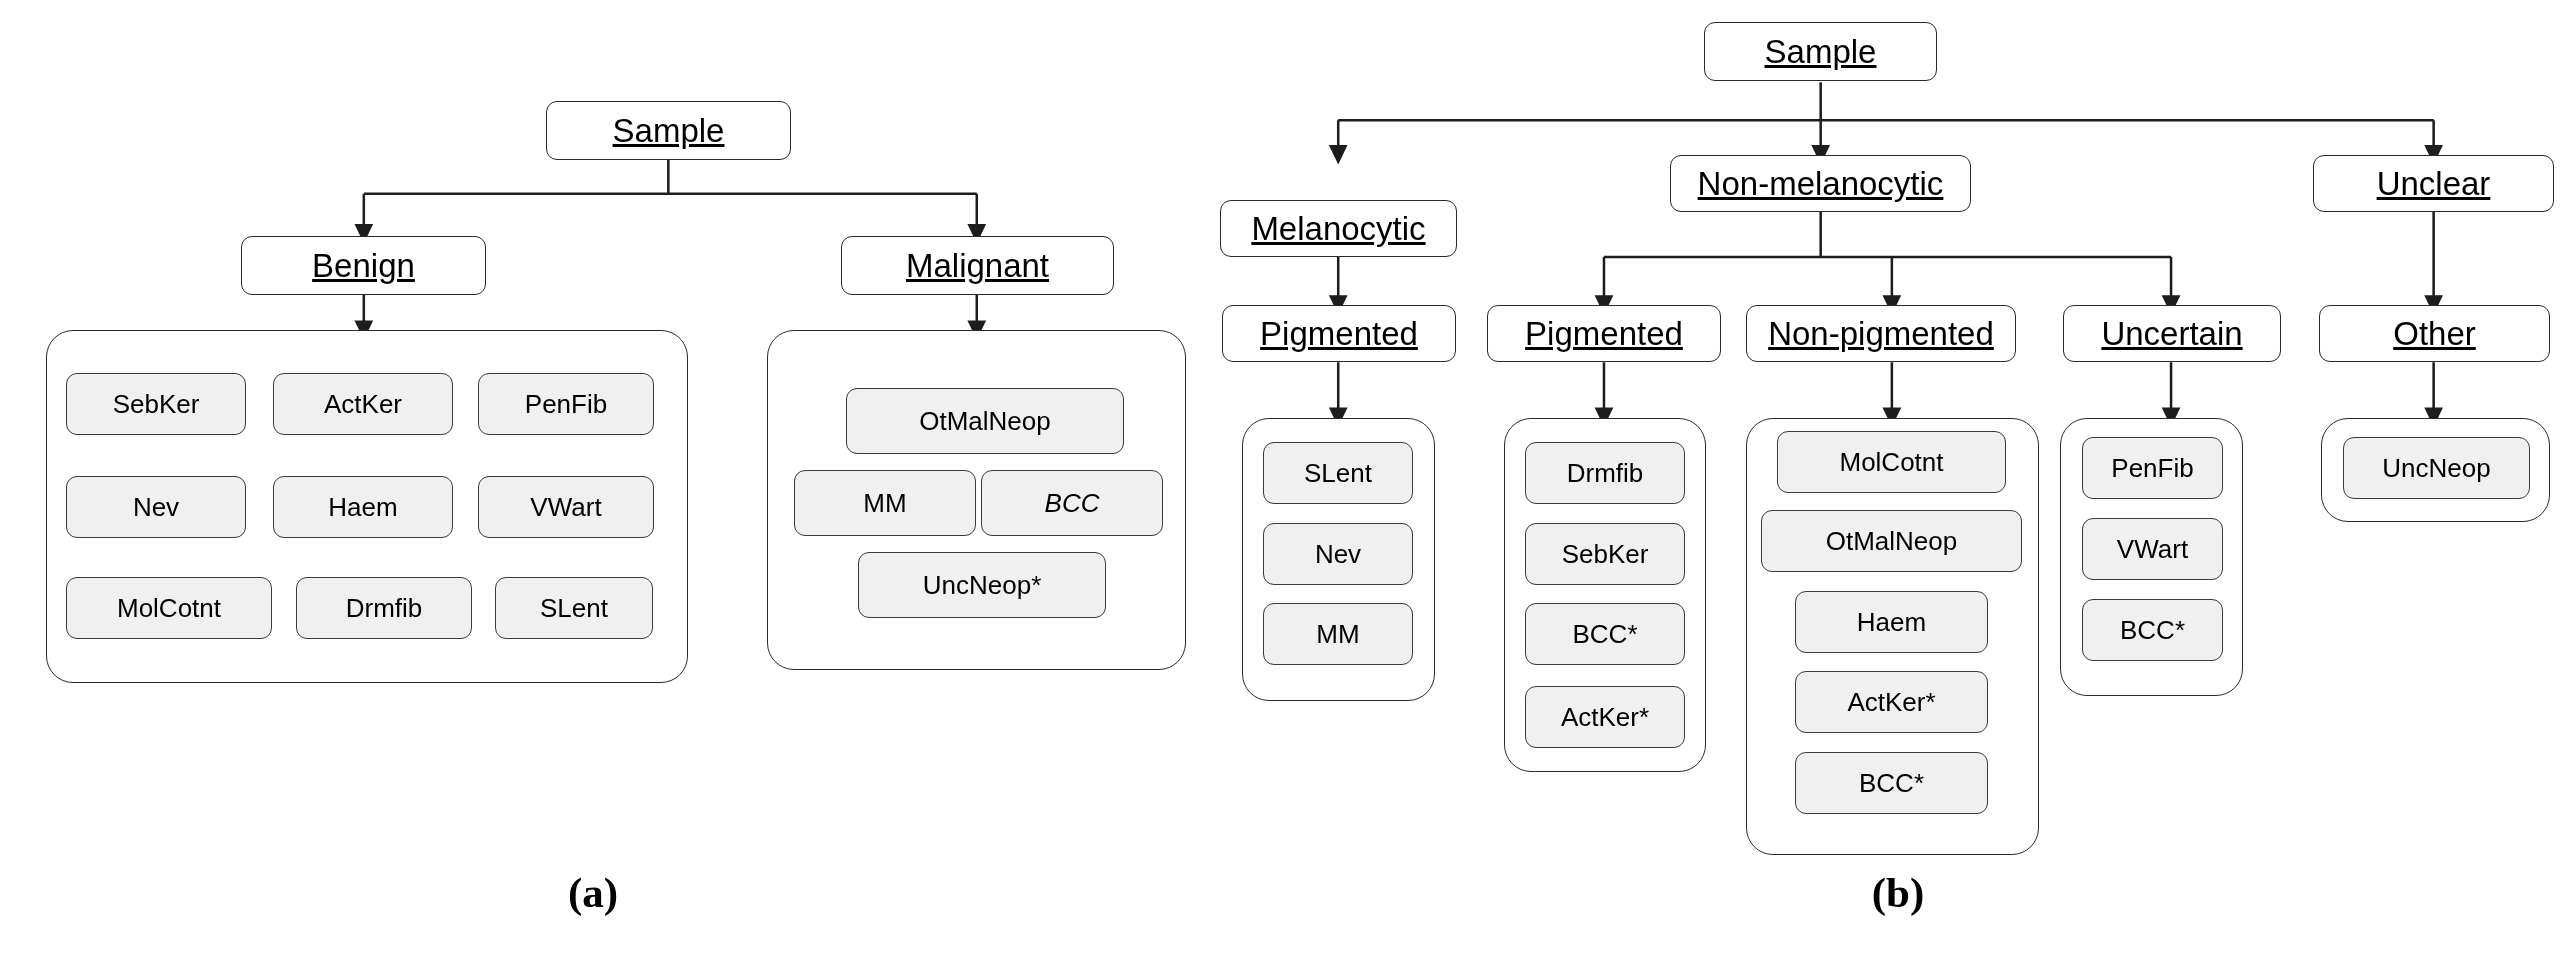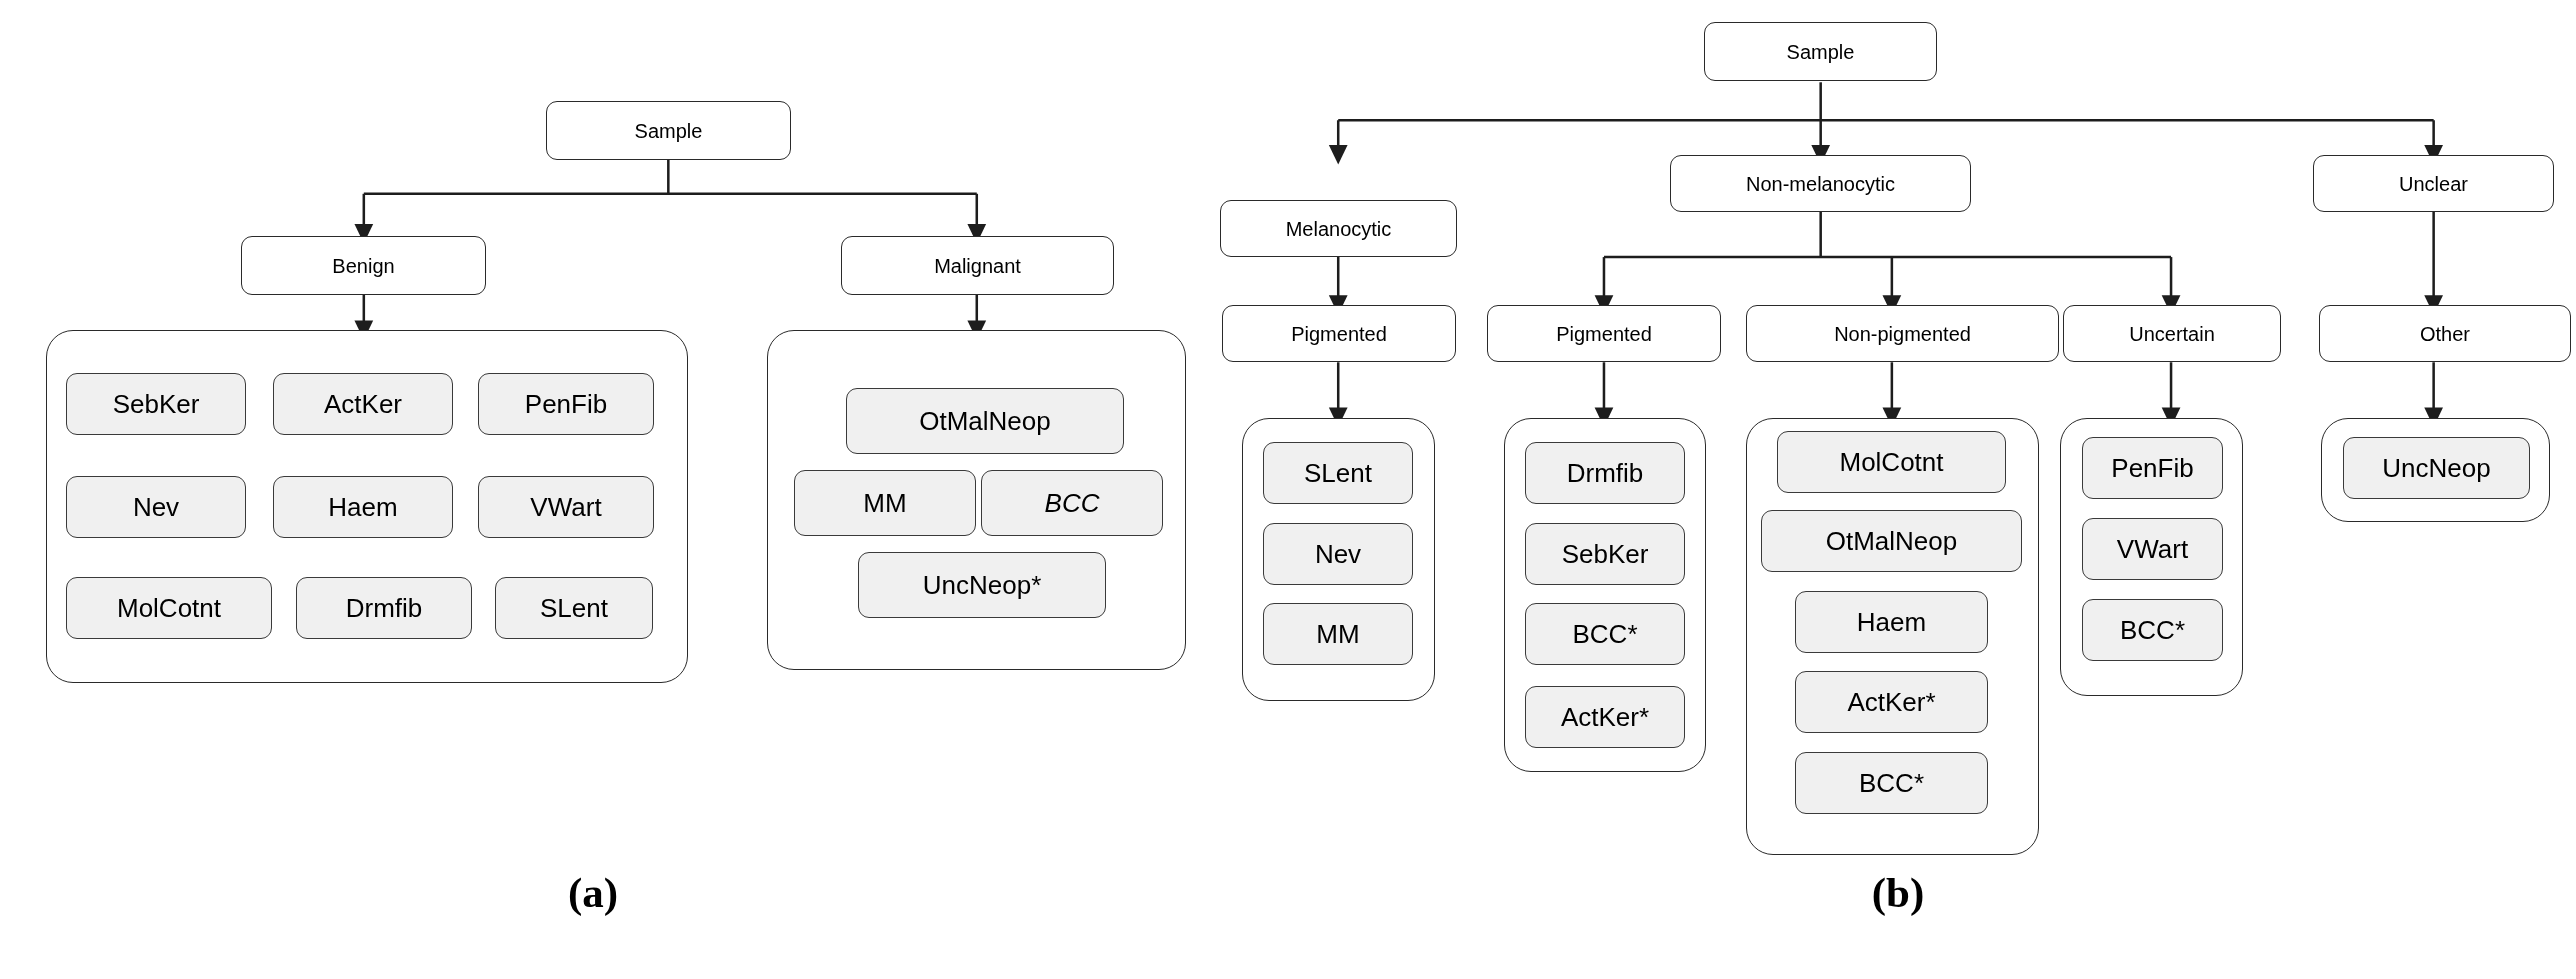--- a/index.html
+++ b/index.html
@@ -29,23 +29,24 @@
   .node {
     position: absolute;
     box-sizing: border-box;
     background: #ffffff;
     border: 1.6px solid #2a2a2a;
     border-radius: 11px;
     display: flex;
     align-items: center;
     justify-content: center;
     color: #000000;
-    font-size: 20px;
+    font-size: 33px;
     line-height: 1;
     white-space: nowrap;
+    text-decoration: underline;
   }
   
   .group {
     position: absolute;
     box-sizing: border-box;
     background: #ffffff;
     border: 1.6px solid #2a2a2a;
     border-radius: 27px;
   }
   
@@ -197,27 +198,27 @@
   <div class="node" style="left:1670px; top:155px; width:301px; height:57px;">
     <span>Non-melanocytic</span>
   </div>
 
   <div class="node" style="left:1222px; top:305px; width:234px; height:57px;">
     <span>Pigmented</span>
   </div>
   <div class="node" style="left:1487px; top:305px; width:234px; height:57px;">
     <span>Pigmented</span>
   </div>
-  <div class="node" style="left:1746px; top:305px; width:313px; height:57px;">
+  <div class="node" style="left:1746px; top:305px; width:270px; height:57px;">
     <span>Non-pigmented</span>
   </div>
   <div class="node" style="left:2063px; top:305px; width:218px; height:57px;">
     <span>Uncertain</span>
   </div>
-  <div class="node" style="left:2319px; top:305px; width:252px; height:57px;">
+  <div class="node" style="left:2319px; top:305px; width:231px; height:57px;">
     <span>Other</span>
   </div>
 
   <div class="group" style="left:1242px; top:418px; width:193px; height:283px;"></div>
   <div class="leaf" style="left:1263px; top:442px; width:150px; height:62px;">
     <span>SLent</span>
   </div>
   <div class="leaf" style="left:1263px; top:523px; width:150px; height:62px;">
     <span>Nev</span>
   </div>

